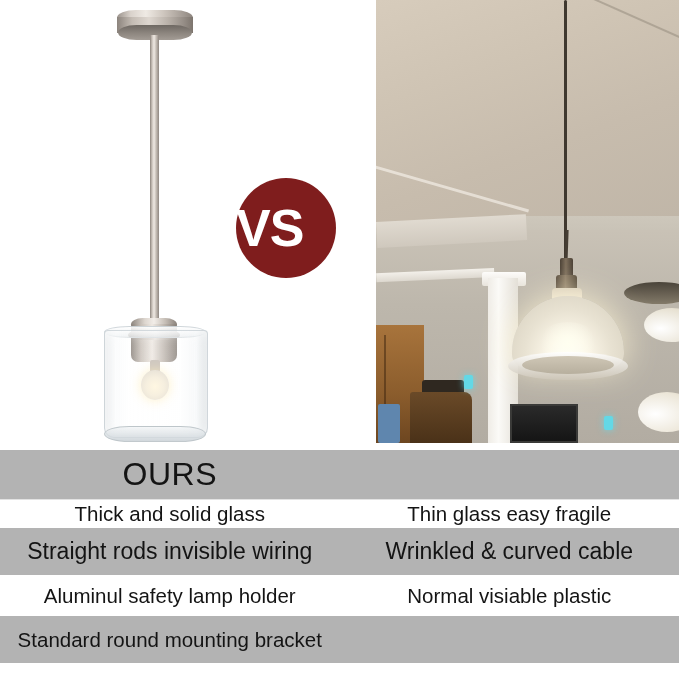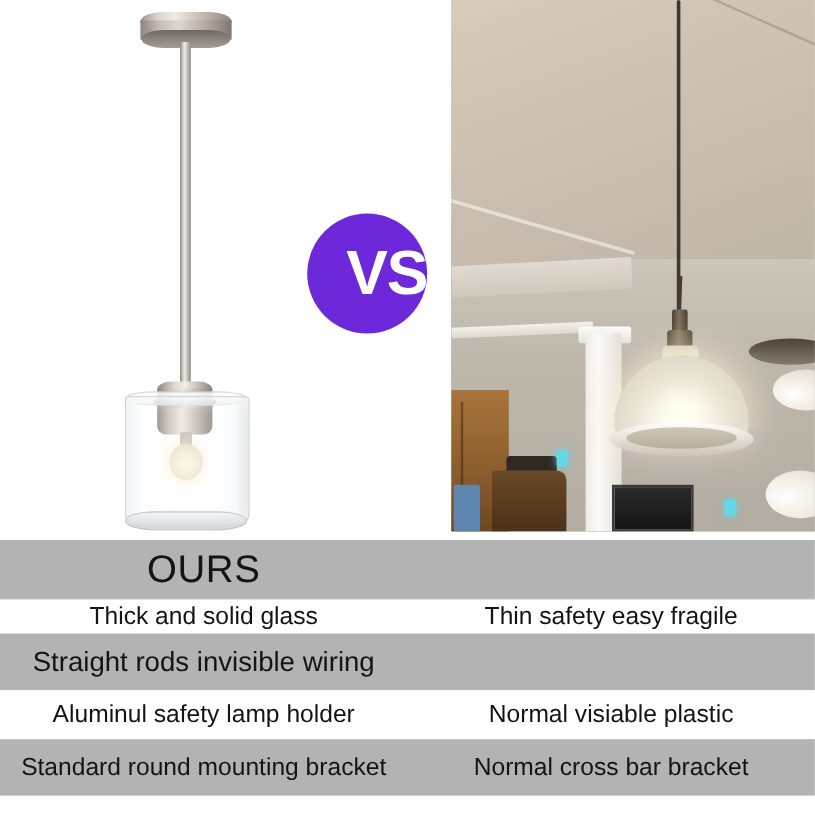--- a/index.html
+++ b/index.html
@@ -46,22 +46,22 @@
   .shade-botrim{position:absolute;left:104px;top:426px;width:102px;height:16px;border-radius:50%/100%;
     background:linear-gradient(180deg,rgba(236,240,242,.55),rgba(205,212,217,.9));
     border:1px solid rgba(188,196,201,.9);box-sizing:border-box;}
 
   .bulb-neck{position:absolute;left:150px;top:360px;width:10px;height:14px;background:#cfc8c1;border-radius:2px;}
   .bulb{position:absolute;left:141px;top:370px;width:28px;height:30px;border-radius:50%;
     background:radial-gradient(circle at 50% 55%,#fff7e2 0%,#f6efdf 42%,#eae4d8 75%,#dcd6cb 100%);
     box-shadow:0 0 12px rgba(255,238,190,.85);}
 
   
-  .vs-badge{position:absolute;left:256px;top:178px;width:100px;height:100px;border-radius:50%;
-    background:#6d28d9;display:flex;align-items:center;justify-content:flex-end;}
+  .vs-badge{position:absolute;left:236px;top:178px;width:100px;height:100px;border-radius:50%;
+    background:#7f1d1d;display:flex;align-items:center;justify-content:flex-start;}
   .vs-badge span{color:#fff;font-size:52px;font-weight:700;letter-spacing:-1px;line-height:1;}
 
   
   .photo-pane{position:absolute;left:376px;top:0;width:303px;height:443px;overflow:hidden;
     background:#cdc2b2;}
   .ph-ceiling{position:absolute;left:0;top:0;width:303px;height:238px;
     background:linear-gradient(160deg,#d7ccbc 0%,#cfc4b4 30%,#c7bcad 60%,#bfb5a7 100%);}
   .ph-ceil-seam{position:absolute;left:200px;top:-10px;width:200px;height:2px;background:rgba(150,140,126,.55);
     transform:rotate(24deg);transform-origin:left top;}
   .ph-ceil-seam2{position:absolute;left:-20px;top:160px;width:180px;height:3px;background:rgba(255,252,246,.55);
@@ -210,31 +210,31 @@
   </div>
 
   <div class="table">
 
     <div class="row gray row-head sep">
       <div class="cell">OURS</div>
     </div>
 
     <div class="row white row-body">
       <div class="cell">Thick and solid glass</div>
-      <div class="cell">Thin safety easy fragile</div>
+      <div class="cell">Thin glass easy fragile</div>
     </div>
 
     <div class="row gray row-b2">
       <div class="cell">Straight rods invisible wiring</div>
+      <div class="cell">Wrinkled &amp; curved cable</div>
     </div>
 
     <div class="row white row-b3">
       <div class="cell">Aluminul safety lamp holder</div>
       <div class="cell">Normal visiable plastic</div>
     </div>
 
     <div class="row gray row-b4">
       <div class="cell">Standard round mounting bracket</div>
-      <div class="cell">Normal cross bar bracket</div>
     </div>
 
   </div>
 </div>
 
 </body></html>

